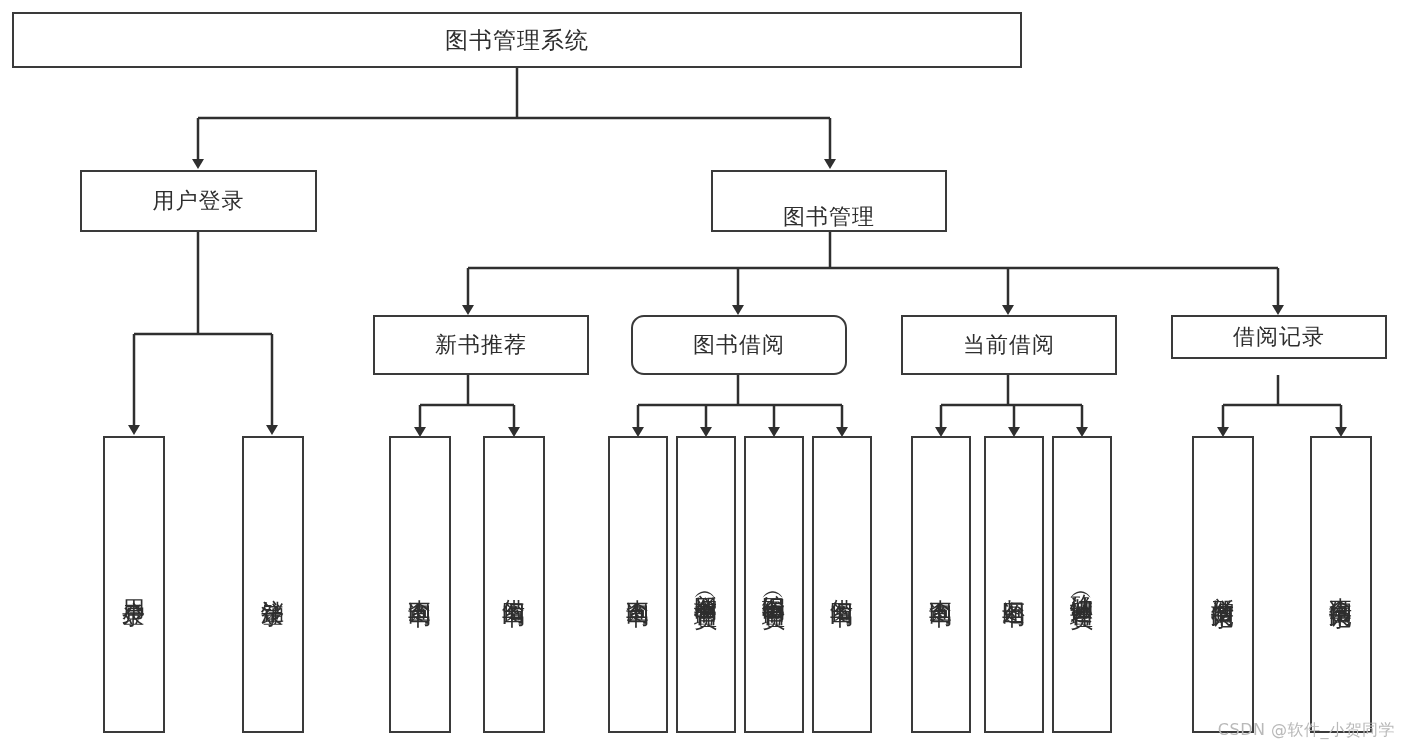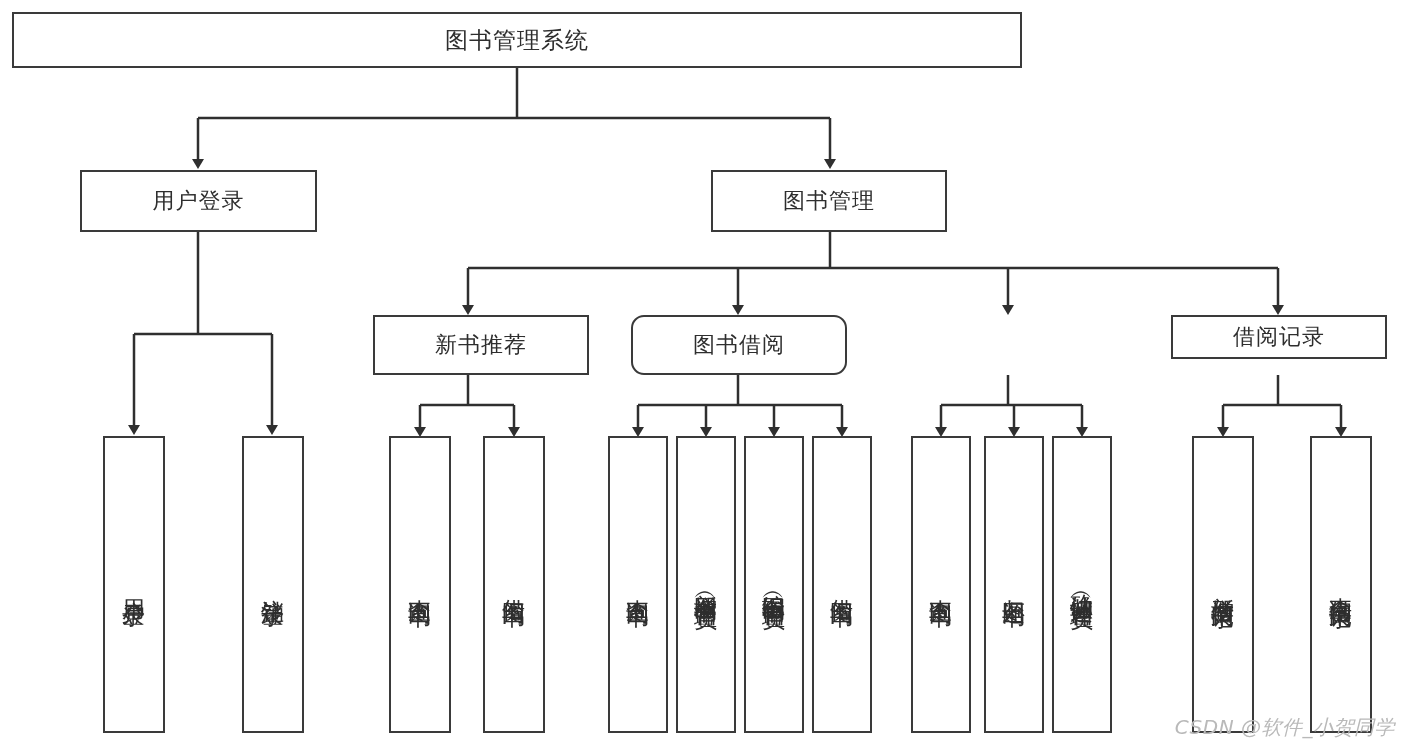--- a/index.html
+++ b/index.html
@@ -48,26 +48,25 @@
     font-size:23px;
     line-height:1.05;
     letter-spacing:2px;
     white-space:nowrap;
     max-height:280px;
   }
   .watermark{
     position:absolute;
     right:10px;
     bottom:6px;
-    font-size:20px;
+    font-size:16px;
     color:#b9b9b9;
     letter-spacing:0.5px;
     white-space:nowrap;
     user-select:none;
-    font-style:italic;
   }
 </style>
 </head>
 <body>
 
 <div id="diagram">
 
   <svg class="edges" viewBox="0 0 1405 747" xmlns="http://www.w3.org/2000/svg">
     <defs>
       <marker id="arrow" markerWidth="10" markerHeight="12" refX="1" refY="6" orient="auto" markerUnits="userSpaceOnUse">
@@ -133,30 +132,33 @@
     </g>
   </svg>
 
   <div class="node root" style="left:12px;top:12px;width:1010px;height:56px;">
     <span class="label">图书管理系统</span>
   </div>
 
   <div class="node" style="left:80px;top:170px;width:237px;height:62px;">
     <span class="label">用户登录</span>
   </div>
-  <div class="node" style="left:711px;top:170px;width:236px;height:62px;">
+  <div class="node" style="left:711px;top:170px;width:236px;height:62px;align-items:flex-end;">
     <span class="label">图书管理</span>
   </div>
 
   <div class="node" style="left:361px;top:315px;width:216px;height:60px;margin-left:12px;">
     <span class="label">新书推荐</span>
   </div>
   <div class="node" style="left:631px;top:315px;width:216px;height:60px;border-radius:13px;">
     <span class="label">图书借阅</span>
   </div>
+  <div class="node" style="left:901px;top:315px;width:216px;height:60px;">
+    <span class="label">当前借阅</span>
+  </div>
   <div class="node" style="left:1171px;top:315px;width:216px;height:44px;">
     <span class="label">借阅记录</span>
   </div>
 
   <div class="node leaf" style="left:103px;top:436px;width:62px;height:297px;">
     <span class="label">用户登录</span>
   </div>
   <div class="node leaf" style="left:242px;top:436px;width:62px;height:297px;">
     <span class="label">注销登录</span>
   </div>

